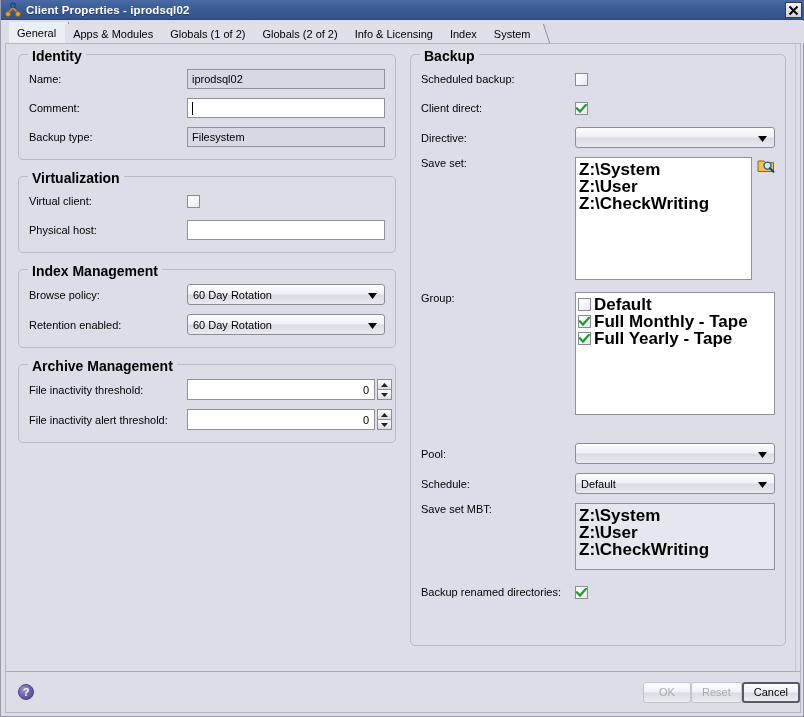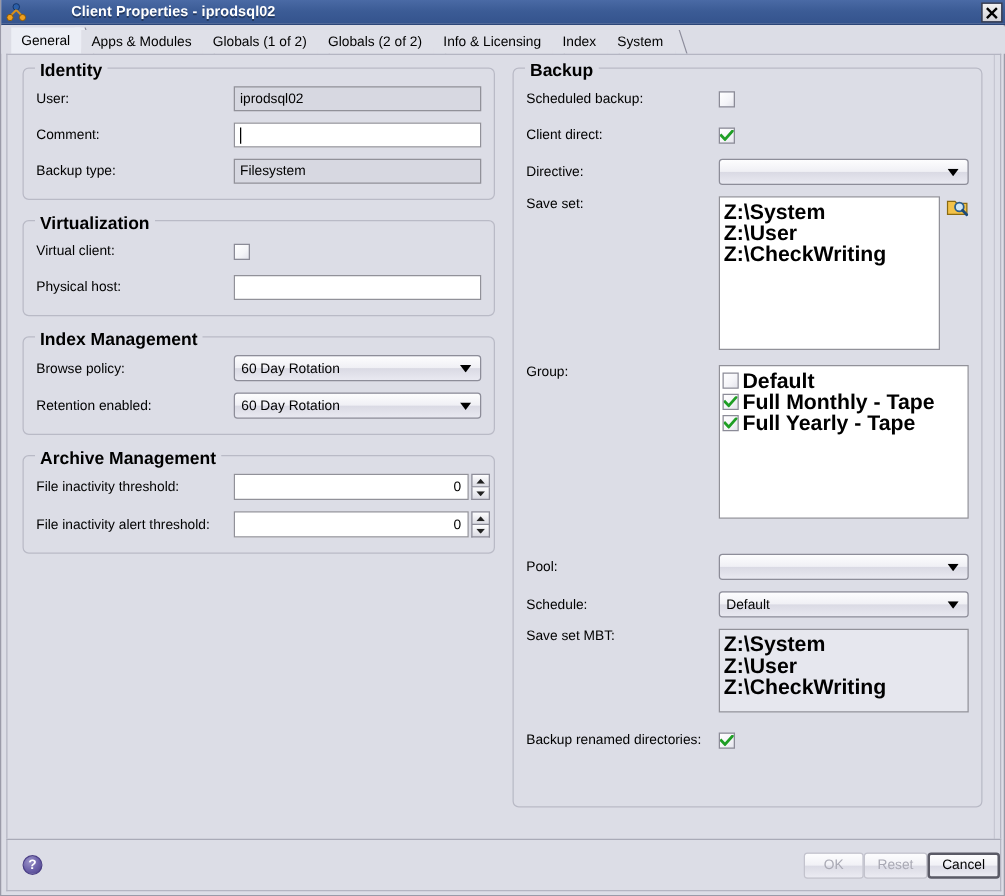--- a/index.html
+++ b/index.html
@@ -31,21 +31,20 @@
     display: flex; align-items: center;
   }
   #titlebar .tb-icon {
     width: 16px; height: 16px; margin-left: 4px; margin-right: 5px;
     position: relative; flex: none;
   }
   #titlebar .tb-text {
     color: #ffffff; font-weight: bold; font-size: 11.5px;
     letter-spacing: .1px;
     text-shadow: 0 1px 0 rgba(0,0,0,.35);
-    margin-left: 31px;
   }
   #close-btn {
     position: absolute; right: 3px; top: 2px;
     width: 17px; height: 16px;
     background: linear-gradient(to bottom,#f2f2f2,#d2d2d8);
     border: 1px solid #3a3a46;
     display: flex; align-items: center; justify-content: center;
     cursor: pointer;
   }
   #close-btn svg { display:block; }
@@ -315,21 +314,21 @@
 
   <div id="content">
     <div id="right-rail"></div>
 
     <div class="col" id="col-left">
 
       <div class="groupbox">
         <div class="gb-title">Identity</div>
         <div class="gb-body">
           <div class="row">
-            <span class="lab">User:</span>
+            <span class="lab">Name:</span>
             <div class="field readonly f-w212">
                 <span>iprodsql02</span>
               </div>
           </div>
           <div class="row">
             <span class="lab">Comment:</span>
             <div class="field f-w212">
                 <span class="caret"></span>
                 <span></span>
               </div>

